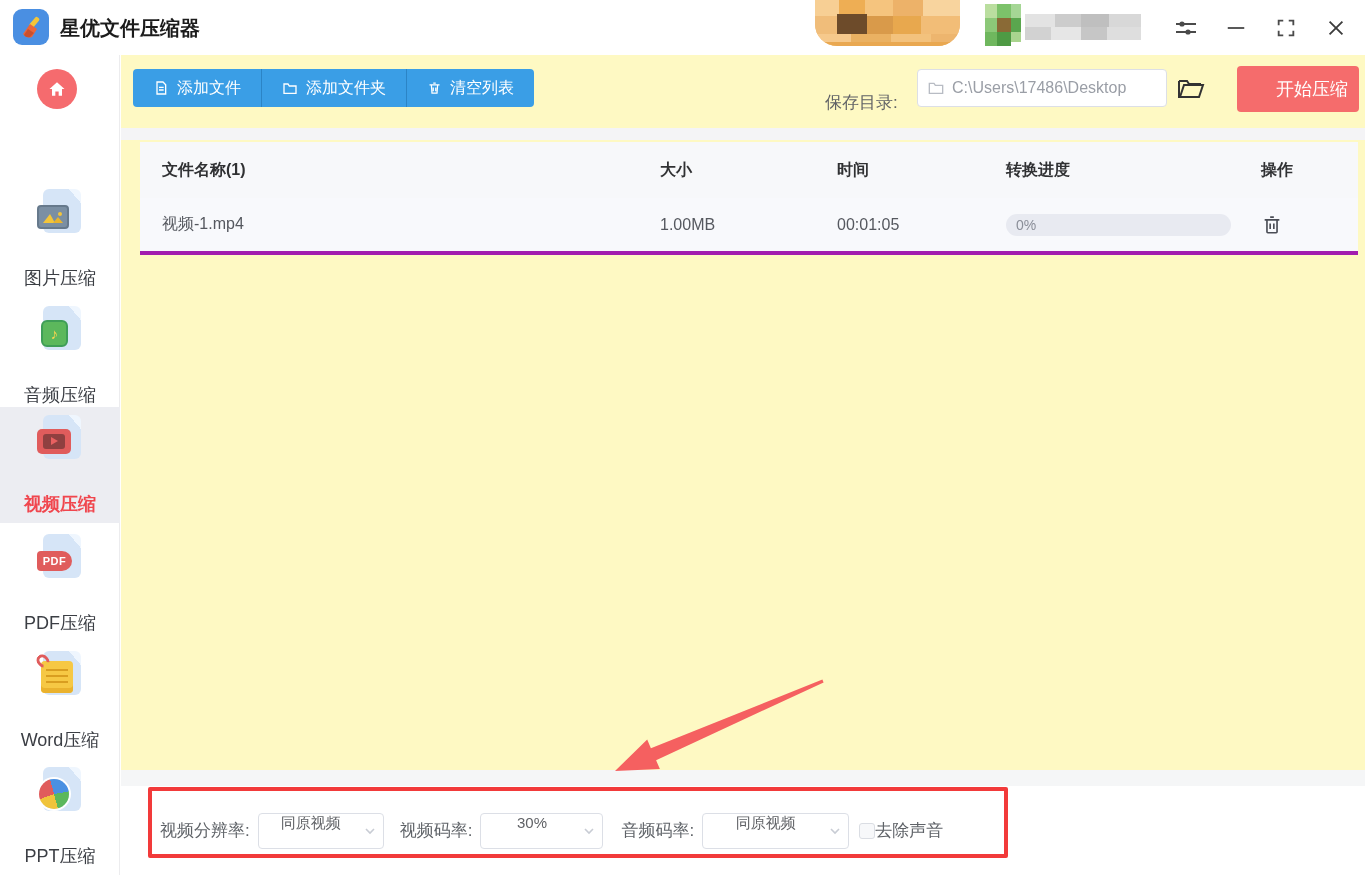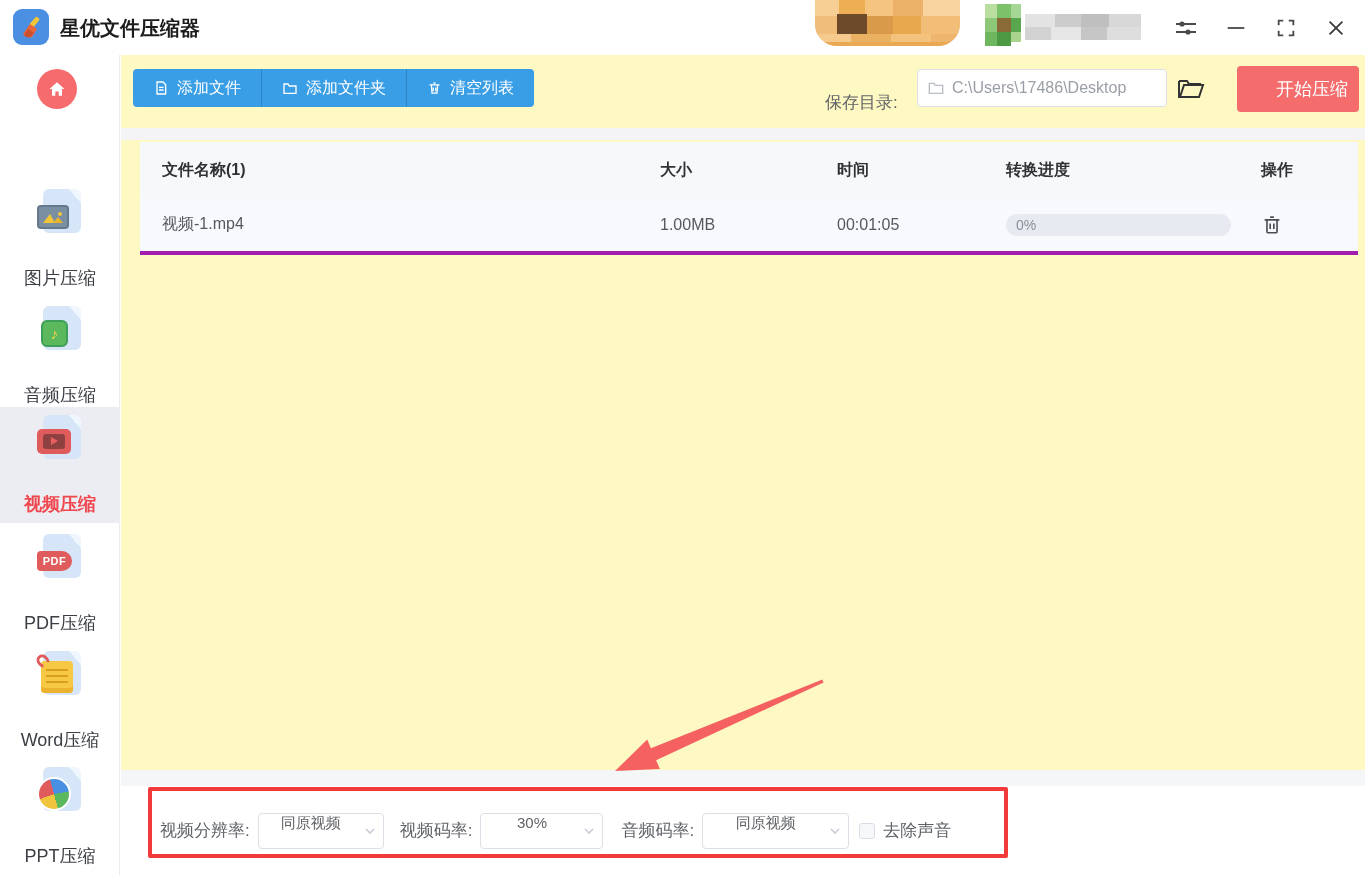--- a/index.html
+++ b/index.html
@@ -342,21 +342,21 @@
     <span class="set-label" style="margin-left:18px;">音频码率:</span>
     <div class="sel-box" style="width:147px; margin-left:8px;">
       <span>同原视频</span>
       <span class="chev">
         <svg width="12" height="12" viewBox="0 0 12 12" fill="none" stroke="#c8ccd4" stroke-width="1.6">
             <path d="M2 4l4 4 4-4"></path>
           </svg>
       </span>
     </div>
     <span class="checkbox" style="margin-left:10px;"></span>
-    <span class="set-label" style="margin-left:8px;">去除声音</span>
+    <span class="set-label" style="">去除声音</span>
   </div>
 </div>
 
 <div class="highlight-box"></div>
 <div class="pointer-arrow">
   <svg width="240" height="125" viewBox="0 0 240 125">
     <path d="M224.4 21.6 L52.9 90.3 L49.2 81.6 L17 113 L61.9 111 L58.1 102.3 L225.6 24.4 Z" fill="#f56060"></path>
   </svg>
 </div>
 

